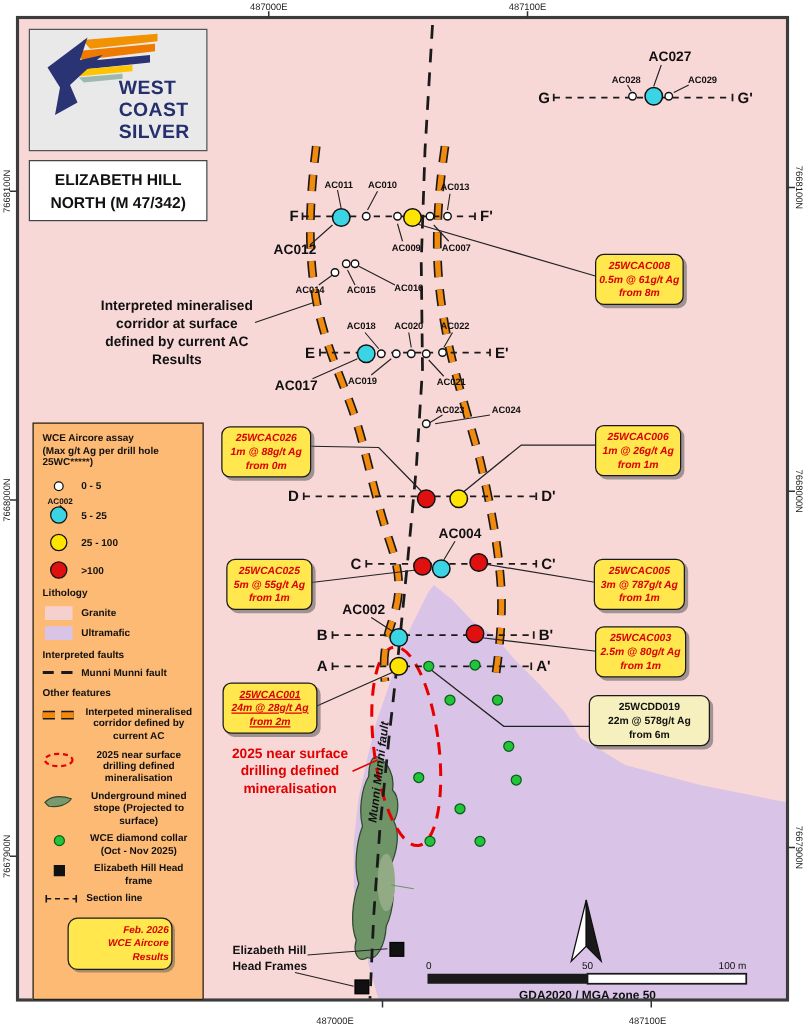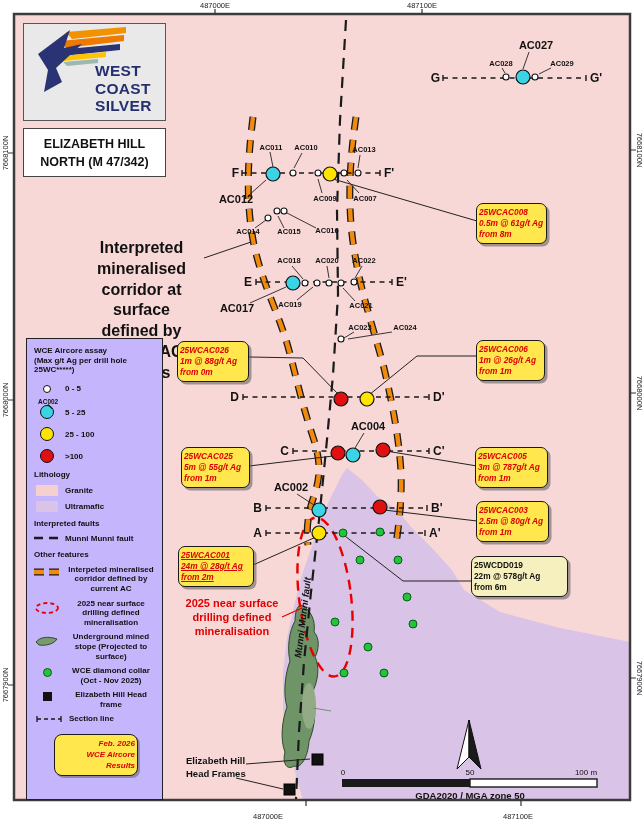--- a/index.html
+++ b/index.html
@@ -22,34 +22,34 @@
            border:1.2px solid #555;box-sizing:border-box;}
   #logoText{position:absolute;left:71px;top:38px;color:#252f6d;font-weight:bold;
             font-size:15.5px;line-height:1.13;letter-spacing:.3px;}
   #titleBox{position:absolute;left:23px;top:128px;width:143px;height:49px;background:#fff;
             border:1.2px solid #444;box-sizing:border-box;text-align:center;font-weight:bold;
             font-size:12.5px;line-height:1.45;color:#111;padding-top:6px;}
 
   
   .callout{position:absolute;background:#ffe74d;border:1.4px solid #1a1a1a;border-radius:7px;
            box-shadow:2.5px 2.5px 0 rgba(90,90,90,.55);color:#dc0000;font-weight:bold;
-           font-style:italic;font-size:8.3px;line-height:1.32;
+           font-style:italic;font-size:8.3px;line-height:1.32;text-align:center;
            padding:3px 2px;box-sizing:border-box;}
   .callout.dd{background:#f6f0bf;color:#111;font-style:normal;}
 
   
   .note{position:absolute;font-weight:bold;color:#111;text-align:center;}
-  #corridorNote{left:75px;top:238px;width:133px;font-size:16px;line-height:1.3;}
+  #corridorNote{left:75px;top:238px;width:133px;font-size:11px;line-height:1.3;}
   #nearSurfaceNote{left:173px;top:597px;width:118px;font-size:11px;line-height:1.25;color:#e00000;}
   #stopeNote{left:320px;top:696px;width:156px;font-size:11px;line-height:1.25;color:#79b879;
      text-shadow:-1px -1px 0 #fff,1px -1px 0 #fff,-1px 1px 0 #fff,1px 1px 0 #fff,0 1px 0 #fff,0 -1px 0 #fff;}
   #headframeNote{left:186px;top:755px;width:66px;font-size:9.5px;line-height:1.35;text-align:left;}
 
   
-  #legend{position:absolute;left:26px;top:338px;width:137px;height:462px;background:#c4b5fd;
+  #legend{position:absolute;left:26px;top:338px;width:137px;height:462px;background:#fdba74;
           border:1.2px solid #222;box-sizing:border-box;padding:7px 4px 6px 7px;
           font-size:8px;line-height:1.2;color:#111;}
   .lhead{font-weight:bold;margin-top:7px;}
   .lrow{display:flex;gap:5px;margin-top:5px;align-items:center;position:relative;}
   .lrow.top{align-items:flex-start;text-align:center;}
   .lsym{flex:0 0 26px;display:flex;justify-content:center;align-items:center;}
   .llab{font-weight:bold;}
   .c0{width:6px;height:6px;border:1px solid #111;border-radius:50%;background:#fff;}
   .cc{width:12px;height:12px;border:1px solid #111;border-radius:50%;}
   .cyan{background:#3bd4e4}.yel{background:#ffe400}.redc{background:#e01010}

